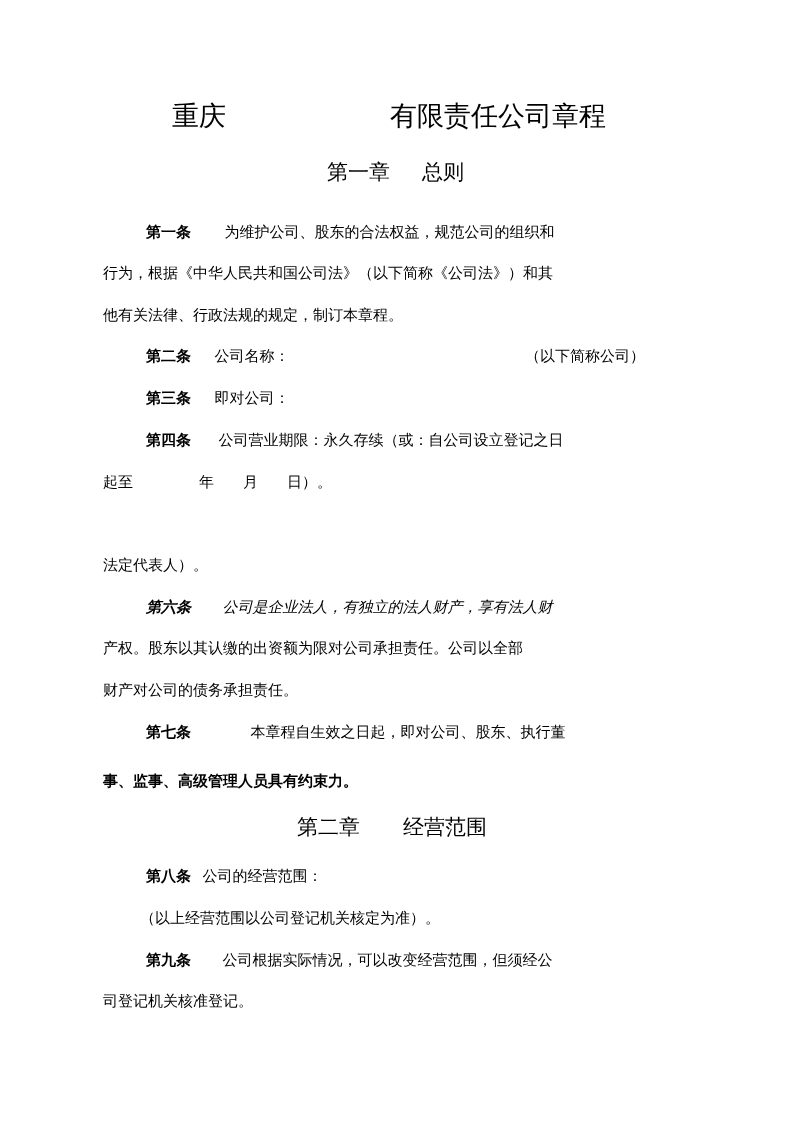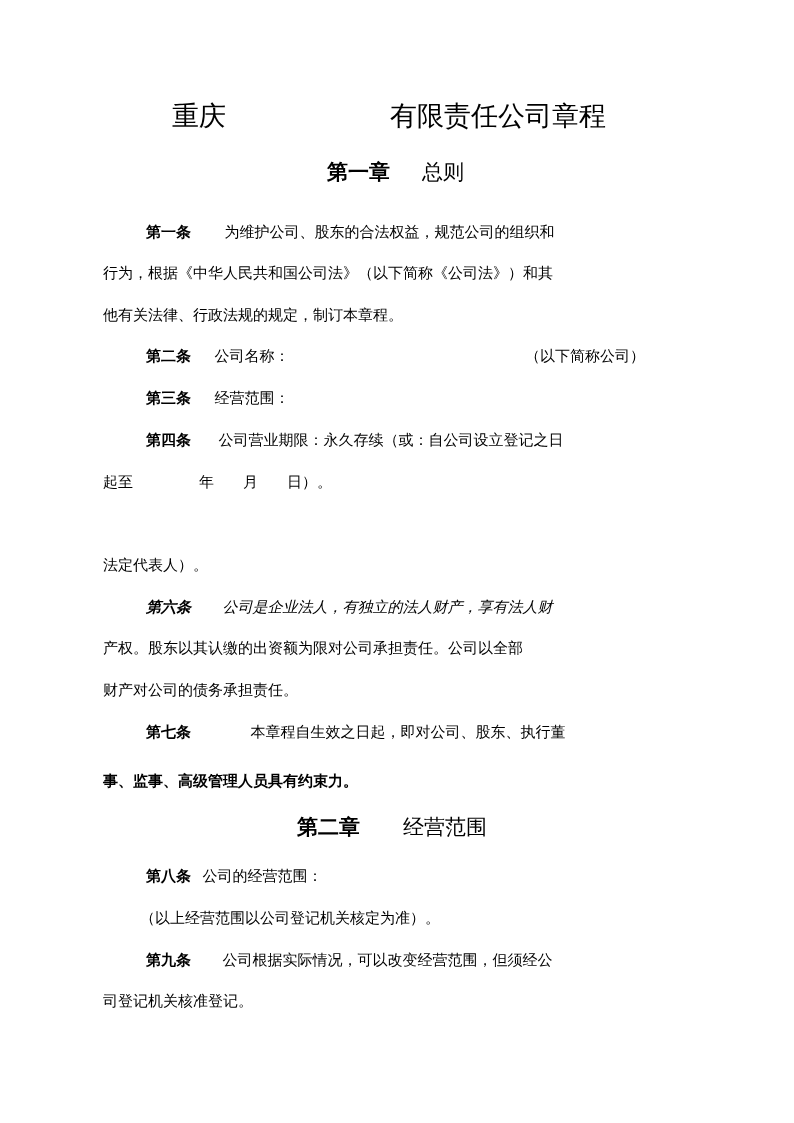--- a/index.html
+++ b/index.html
@@ -32,21 +32,21 @@
     .doc-title .t-left { position: absolute; left: 172px; }
     .doc-title .t-right { position: absolute; left: 390px; }
 
     .chapter {
       position: absolute;
       left: 0;
       width: 794px;
       font-size: 21px;
       line-height: 30px;
     }
-    .chapter .ch-num { position: absolute; font-weight: bold; }
+    .chapter .ch-num { position: absolute; font-weight: normal; }
     .chapter .ch-name { position: absolute; }
 
     .line {
       position: absolute;
       font-size: 15px;
       line-height: 28px;
       white-space: nowrap;
     }
     .art-label { font-weight: bold; }
   </style>
@@ -76,21 +76,21 @@
   <div class="line" style="left:146px; top:342px;">
     <span class="art-label">第二条</span>
     <span style="display:inline-block; width:14px;"></span>
     <span>公司名称：</span>
   </div>
   <div class="line" style="left:525px; top:342px;">（以下简称公司）</div>
 
   <div class="line" style="left:146px; top:384px;">
     <span class="art-label">第三条</span>
     <span style="display:inline-block; width:14px;"></span>
-    <span>经营范围：</span>
+    <span>即对公司：</span>
   </div>
 
   <div class="line" style="left:146px; top:426px;">
     <span class="art-label">第四条</span>
     <span style="display:inline-block; width:18px;"></span>
     <span>公司营业期限：永久存续（或：自公司设立登记之日</span>
   </div>
   <div class="line" style="left:103px; top:468px;">
     <span>起至</span>
   </div>

